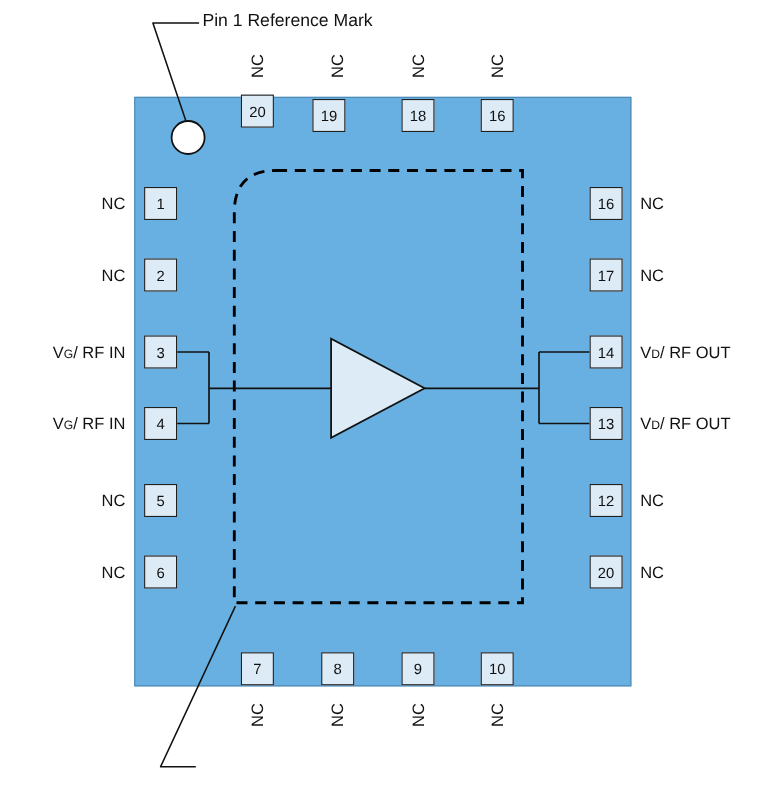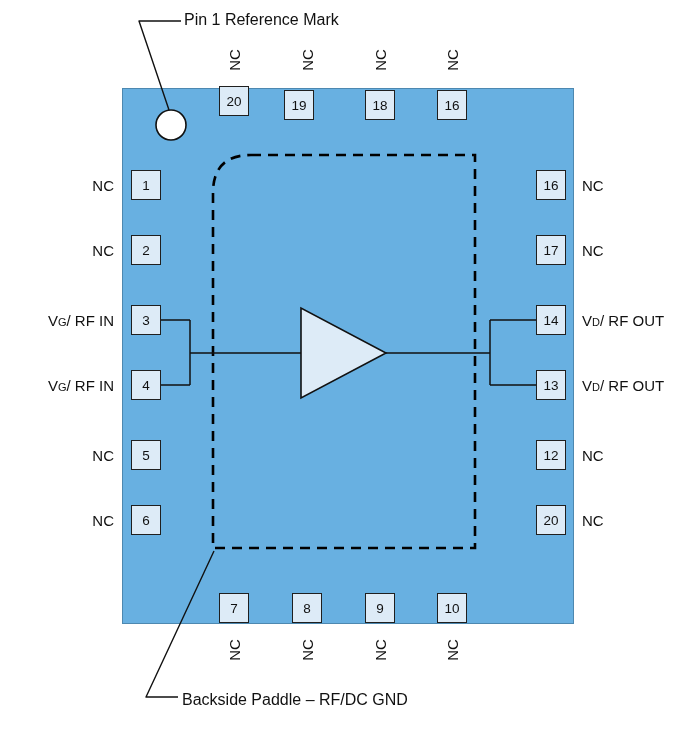--- a/index.html
+++ b/index.html
@@ -68,21 +68,20 @@
     <path d="M181,21 L139,21 L169,110" fill="none" stroke="#111" stroke-width="1.4" stroke-linejoin="round"></path>
     <path d="M214,551 L146,697 L178,697" fill="none" stroke="#111" stroke-width="1.4" stroke-linejoin="round"></path>
     <circle cx="171" cy="125" r="15" fill="#ffffff" stroke="#111" stroke-width="1.6"></circle>
     <path d="M251,155 L475,155 L475,548 L213,548 L213,193 Q213,155 251,155" fill="none" stroke="#000" stroke-width="2.6" stroke-dasharray="10 7"></path>
     <path d="M161,320 L190,320 M161,385 L190,385 M190,320 L190,385 M190,353 L301,353" fill="none" stroke="#111" stroke-width="1.5"></path>
     <path d="M536,320 L490,320 M536,385 L490,385 M490,320 L490,385 M386,353 L490,353" fill="none" stroke="#111" stroke-width="1.5"></path>
     <polygon points="301,308 301,398 386,353" fill="var(--pin-fill, #DDEBF7)" stroke="#111" stroke-width="1.6"></polygon>
   </svg>
 
   <div class="annotation" style="left:184px; top:11px">Pin 1 Reference Mark</div>
-  <div class="annotation" style="left:182px; top:691px">Backside Paddle – RF/DC GND</div>
 
   <div class="vlabel" style="left:219px; top:42px">
       <span>NC</span>
     </div>
   <div class="vlabel" style="left:292px; top:42px">
       <span>NC</span>
     </div>
   <div class="vlabel" style="left:365px; top:42px">
       <span>NC</span>
     </div>

